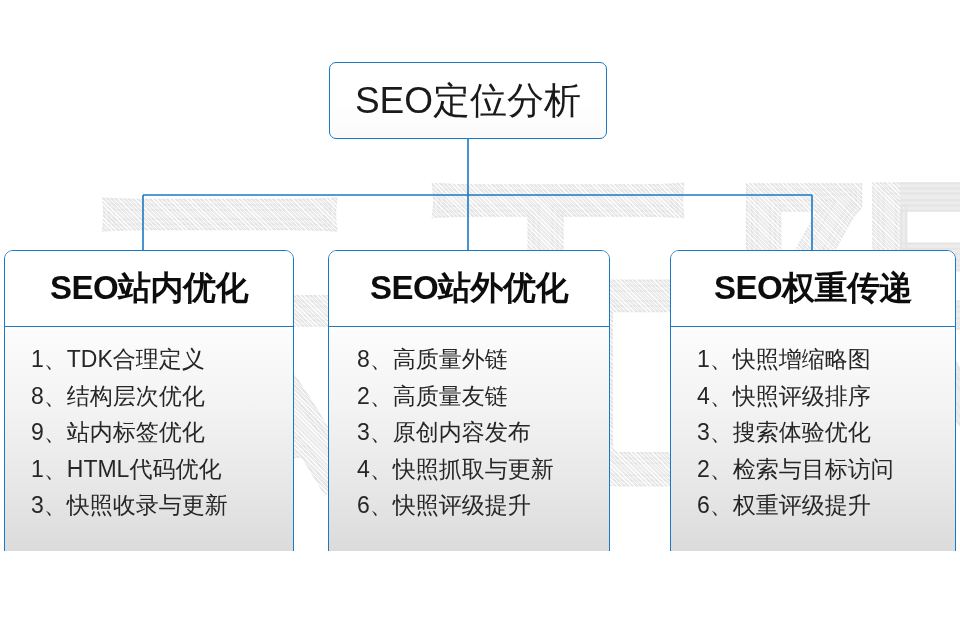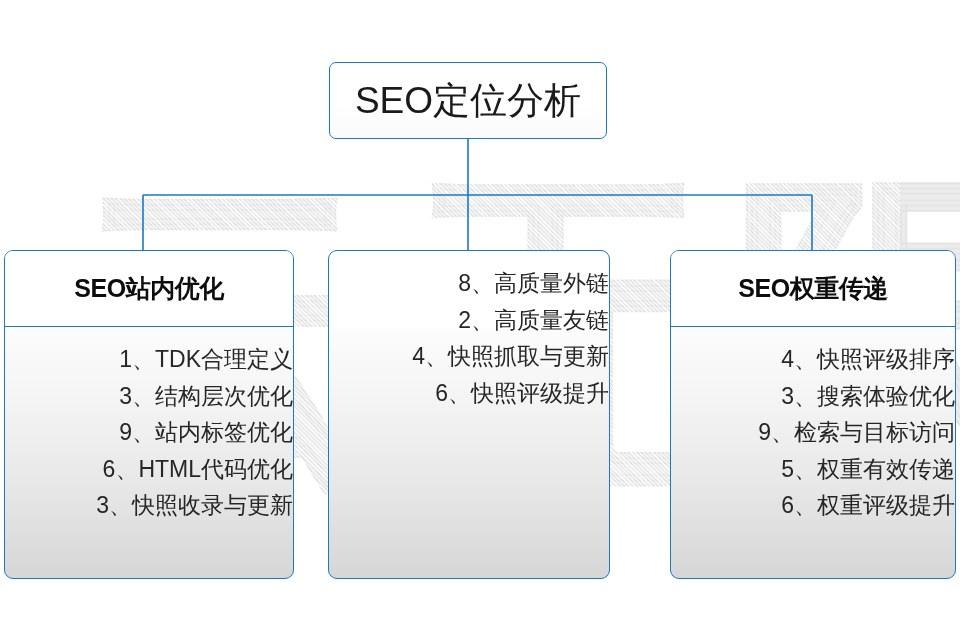--- a/index.html
+++ b/index.html
@@ -11,21 +11,21 @@
     height: 641px;
     background: #ffffff;
     font-family: "Liberation Sans", "DejaVu Sans", sans-serif;
     overflow: hidden;
     position: relative;
   }
 
   #canvas {
     position: relative;
     width: 960px;
-    height: 641px;
+    height: 551px;
     overflow: hidden;
   }
 
   
   .watermark {
     position: absolute;
     left: 60px;
     top: 120px;
     width: 840px;
     height: 420px;
@@ -121,32 +121,32 @@
   .col-header {
     height: 76px;
     box-sizing: border-box;
     border-bottom: 1.6px solid #1b79c4;
     display: flex;
     align-items: center;
     justify-content: center;
     background: #ffffff;
   }
   .col-header .heading {
-    font-size: 25px;
+    font-size: 33px;
     font-weight: 700;
     color: #0d0d0d;
     white-space: nowrap;
     letter-spacing: -0.5px;
   }
 
   .col-body {
     padding: 14px 0 10px 0;
     display: flex;
     flex-direction: column;
-    align-items: flex-end;
+    align-items: flex-start;
   }
   .col-body .row {
     font-size: 23px;
     line-height: 36.5px;
     color: #262626;
     white-space: nowrap;
     font-weight: 400;
   }
   #col-0 .col-body { padding-left: 26px; }
   #col-1 .col-body { padding-left: 28px; }
@@ -178,42 +178,46 @@
   <div class="top-node">
     <div class="title">SEO定位分析</div>
   </div>
 
   <div class="column" id="col-0">
     <div class="col-header">
       <div class="heading">SEO站内优化</div>
     </div>
     <div class="col-body">
       <div class="row">1、TDK合理定义</div>
-      <div class="row">3、结构层次优化</div>
+      <div class="row">8、结构层次优化</div>
       <div class="row">9、站内标签优化</div>
-      <div class="row">6、HTML代码优化</div>
+      <div class="row">1、HTML代码优化</div>
       <div class="row">3、快照收录与更新</div>
     </div>
   </div>
 
   <div class="column" id="col-1">
+    <div class="col-header">
+      <div class="heading">SEO站外优化</div>
+    </div>
     <div class="col-body">
       <div class="row">8、高质量外链</div>
       <div class="row">2、高质量友链</div>
+      <div class="row">3、原创内容发布</div>
       <div class="row">4、快照抓取与更新</div>
       <div class="row">6、快照评级提升</div>
     </div>
   </div>
 
   <div class="column" id="col-2">
     <div class="col-header">
       <div class="heading">SEO权重传递</div>
     </div>
     <div class="col-body">
+      <div class="row">1、快照增缩略图</div>
       <div class="row">4、快照评级排序</div>
       <div class="row">3、搜索体验优化</div>
-      <div class="row">9、检索与目标访问</div>
-      <div class="row">5、权重有效传递</div>
+      <div class="row">2、检索与目标访问</div>
       <div class="row">6、权重评级提升</div>
     </div>
   </div>
 
 </div>
 
 </body></html>

